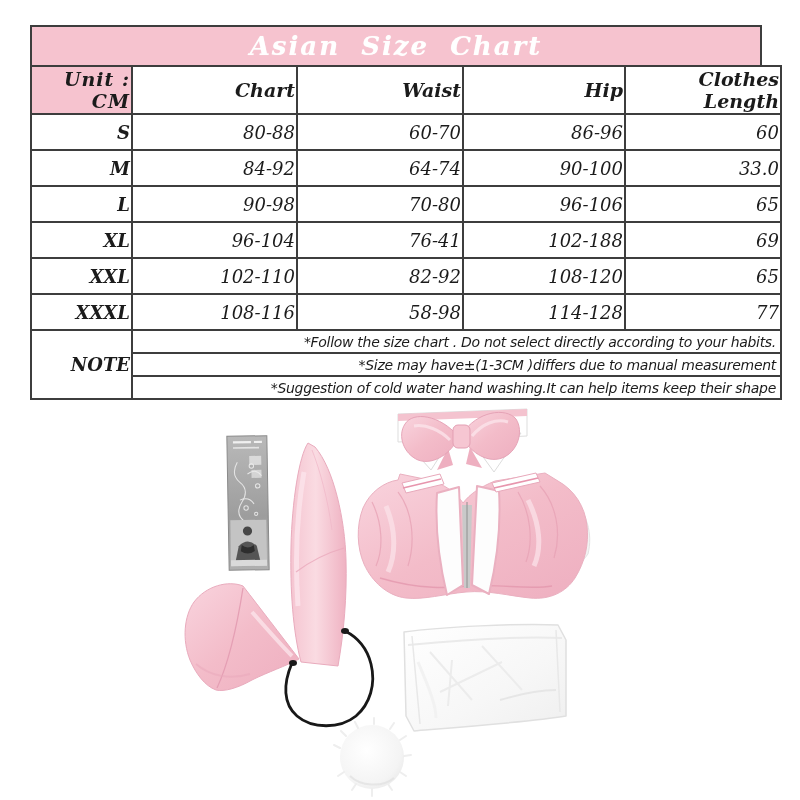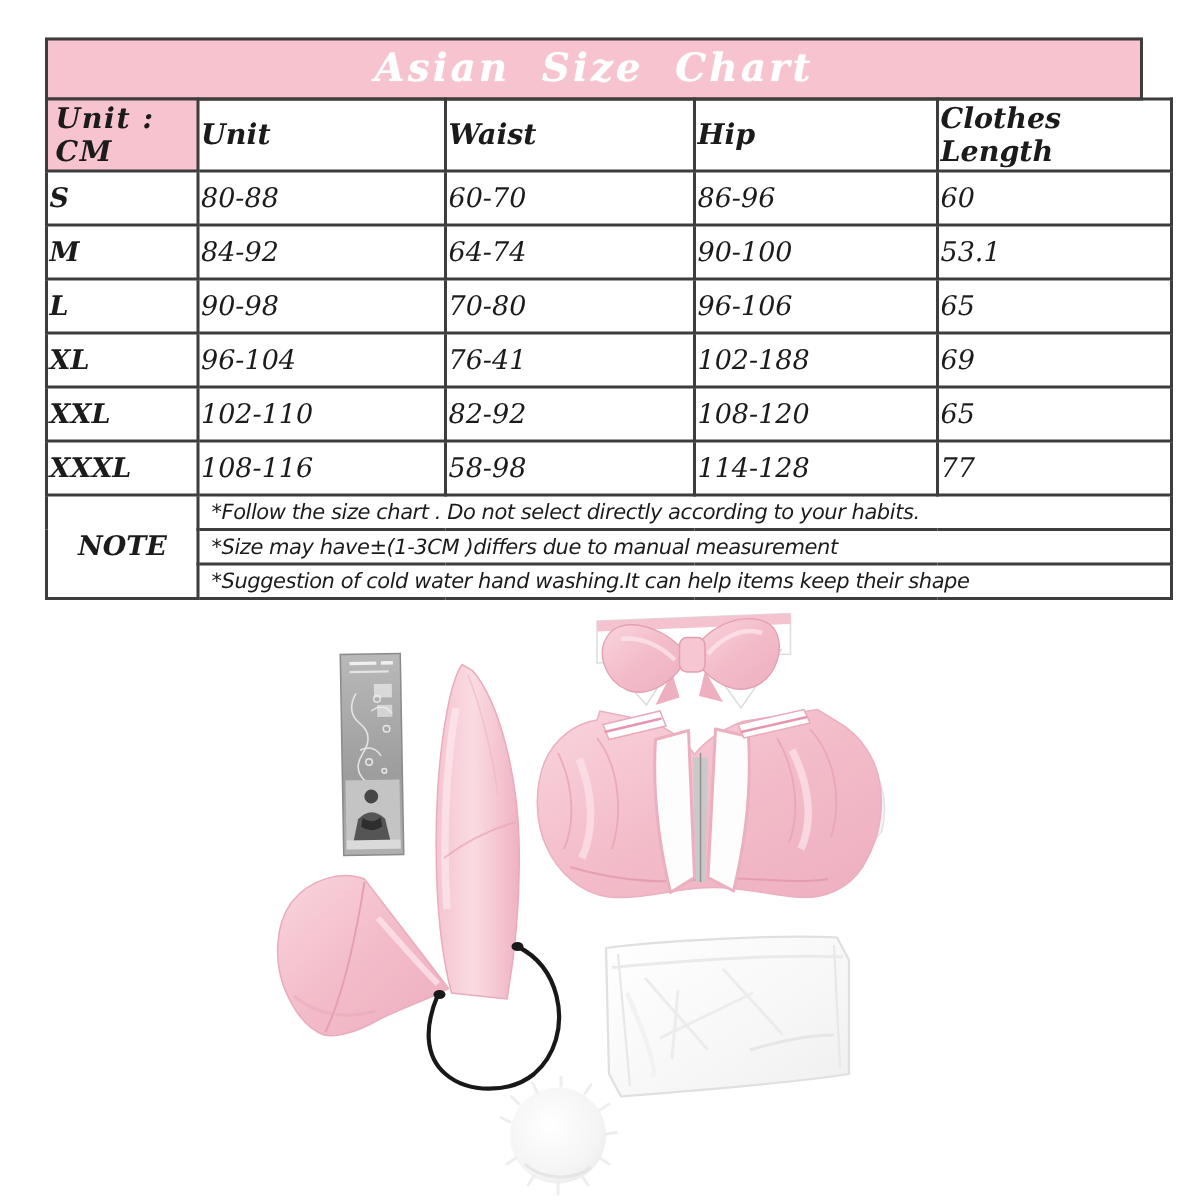--- a/index.html
+++ b/index.html
@@ -20,21 +20,21 @@
     font-size:26px;letter-spacing:2px;word-spacing:10px;
     text-shadow:0 0 1px rgba(255,255,255,.6);
   }
 
   
   table.size-table{
     position:absolute;left:30px;top:65px;width:750px;
     border-collapse:collapse;table-layout:fixed;
   }
   table.size-table td{
-    border:2px solid #3d3d3d;text-align:left;vertical-align:middle;
+    border:2px solid #3d3d3d;text-align:right;vertical-align:middle;
     color:#1b1b1b;font-style:italic;
   }
   tr.head-row td{height:38px;font-size:19px;font-weight:bold;}
   td.unit-cell{
     background:#f6c3cf;color:#ffffff;text-align:left;
     padding-left:5px;font-size:17px;font-weight:bold;letter-spacing:1px;
   }
   tr.size-row td{height:36px;font-size:18px;}
   td.size-cell{font-weight:bold;font-size:17px;}
   td.note-label{
@@ -64,38 +64,38 @@
     <colgroup>
       <col style="width:101px">
         <col style="width:165px">
         <col style="width:166px">
       <col style="width:162px">
         <col style="width:156px">
     </colgroup>
     <tbody>
         <tr class="head-row">
       <td class="unit-cell">Unit : CM</td>
-      <td>Unit</td>
+      <td>Chart</td>
       <td>Waist</td>
       <td>Hip</td>
       <td>Clothes Length</td>
     </tr>
     <tr class="size-row">
       <td class="size-cell">S</td>
       <td>80-88</td>
       <td>60-70</td>
       <td>86-96</td>
       <td>60</td>
     </tr>
     <tr class="size-row">
       <td class="size-cell">M</td>
       <td>84-92</td>
       <td>64-74</td>
       <td>90-100</td>
-      <td>53.1</td>
+      <td>33.0</td>
     </tr>
     <tr class="size-row">
       <td class="size-cell">L</td>
       <td>90-98</td>
       <td>70-80</td>
       <td>96-106</td>
       <td>65</td>
     </tr>
     <tr class="size-row">
       <td class="size-cell">XL</td>

